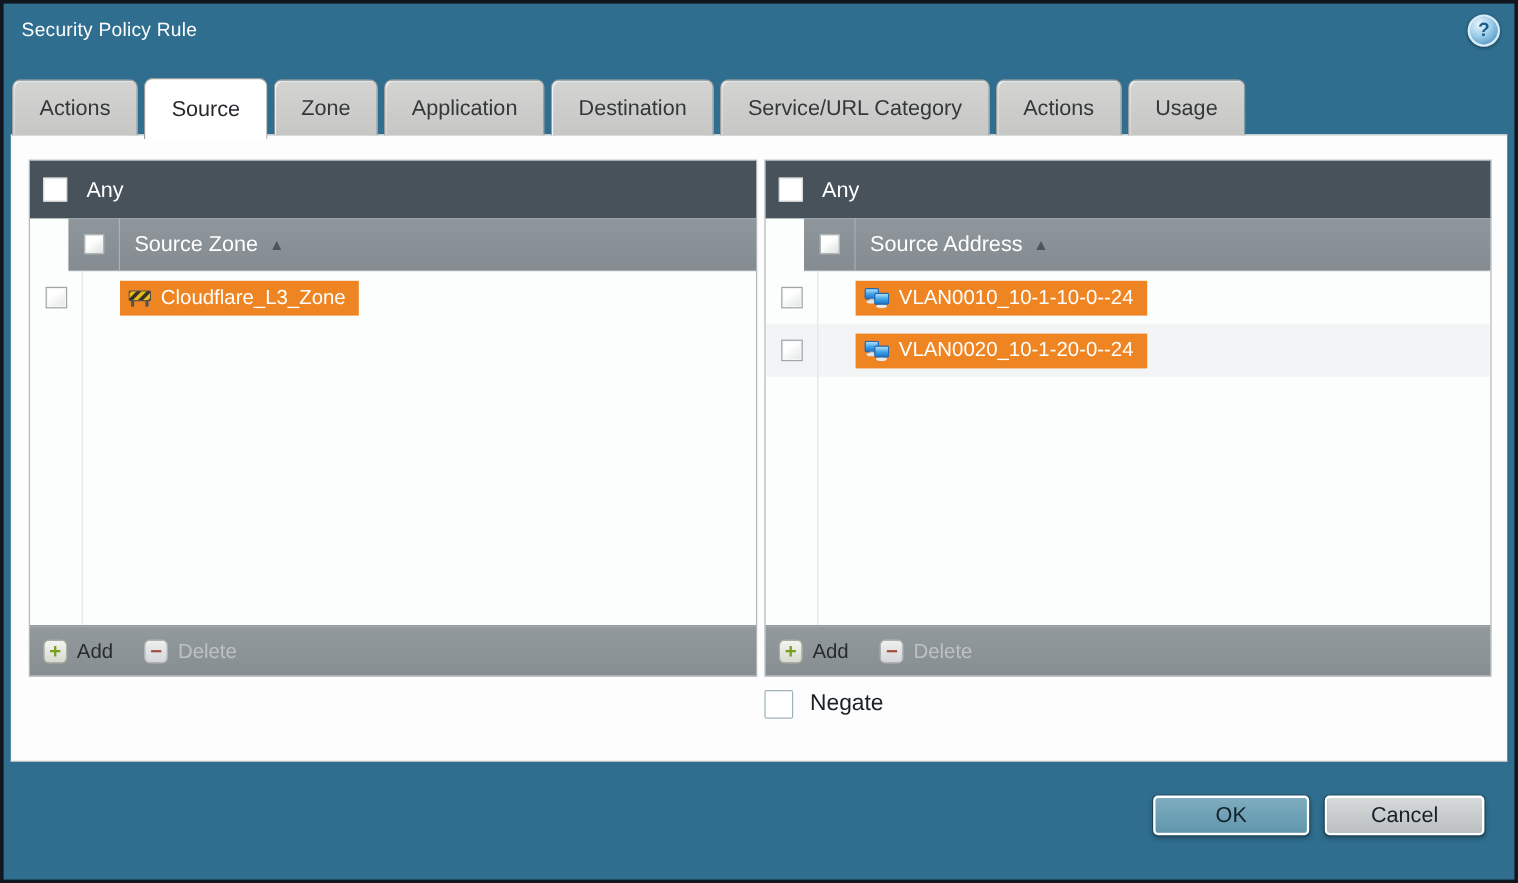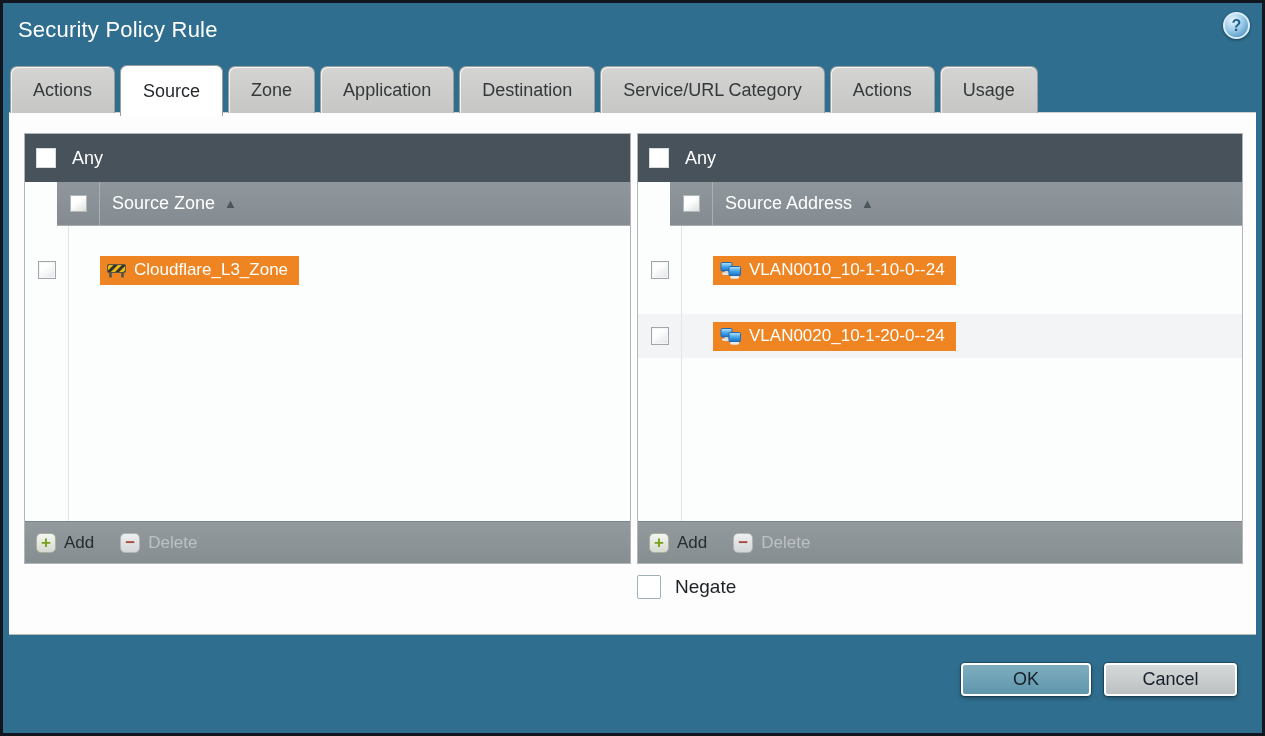--- a/index.html
+++ b/index.html
@@ -8,21 +8,21 @@
 
   .dialog {
     position:relative; width:1265px; height:736px;
     background:#2f6e8e; border:3px solid #12161e; overflow:hidden;
   }
 
   
   .titlebar { position:absolute; left:0; top:0; right:0; height:62px; }
   .title {
     position:absolute; left:15px; top:14px;
-    color:#ffffff; font-size:22px; font-weight:400; letter-spacing:.2px;
+    color:#ffffff; font-size:16px; font-weight:400; letter-spacing:.2px;
   }
   .help-btn {
     position:absolute; right:12px; top:9px; width:27px; height:27px;
     border-radius:50%; border:2px solid #d9edf9;
     background:radial-gradient(circle at 35% 28%, #eaf6fd, #9ccbe8 45%, #3c87b8 95%);
     color:#1c5f8e; font-weight:bold; font-size:16px;
     display:flex; align-items:center; justify-content:center;
     box-shadow:0 1px 3px rgba(0,0,0,.45); cursor:pointer;
   }
 
@@ -83,21 +83,21 @@
     background:linear-gradient(145deg,#ffffff 40%,#dcdfe0);
   }
   .col-title { color:#ffffff; font-size:18px; margin-left:12px; cursor:pointer;
     display:flex; align-items:center; gap:9px; }
   .sort-arrow { color:#4c565f; font-size:13px; line-height:1; }
 
   .list-body { flex:1; position:relative; overflow:hidden; }
   .list-body::before {
     content:""; position:absolute; left:43px; top:0; bottom:0; width:1px; background:#e2e4e5;
   }
-  .row { height:44px; display:flex; align-items:center;margin-top:22px; }
+  .row { height:44px; display:flex; align-items:center; }
   .row.alt { background:#f2f4f6; }
   .cb.row-cb {
     width:18px; height:18px; border:1px solid #a0a6a9;
     background:linear-gradient(145deg,#ffffff 35%,#e2e5e6);
     box-shadow:inset 0 0 0 1px #f4f5f6;
   }
   .chip {
     margin-left:32px; height:29px; display:flex; align-items:center; gap:8px;
     background:#ef8522; color:#ffffff; font-size:17px; padding:0 11px 0 7px;
     cursor:pointer; white-space:nowrap;

